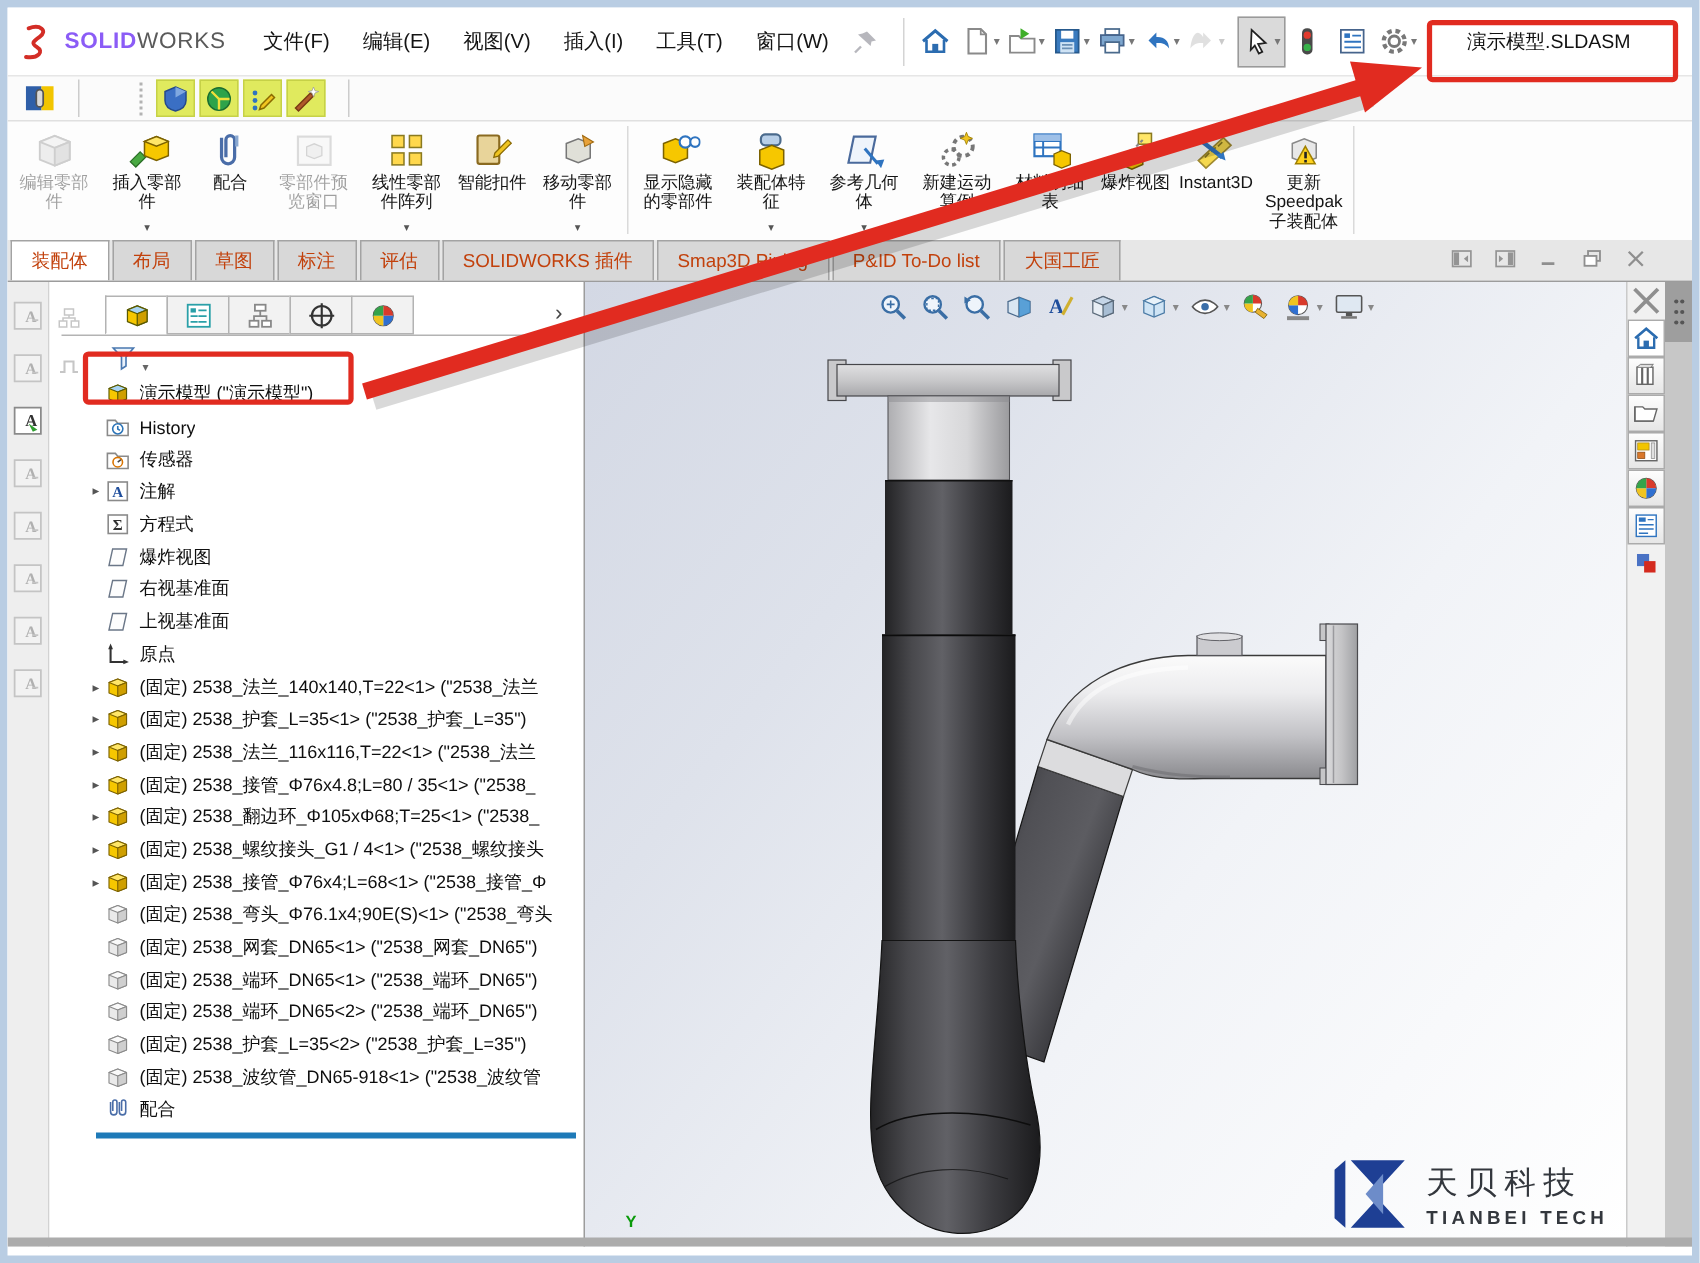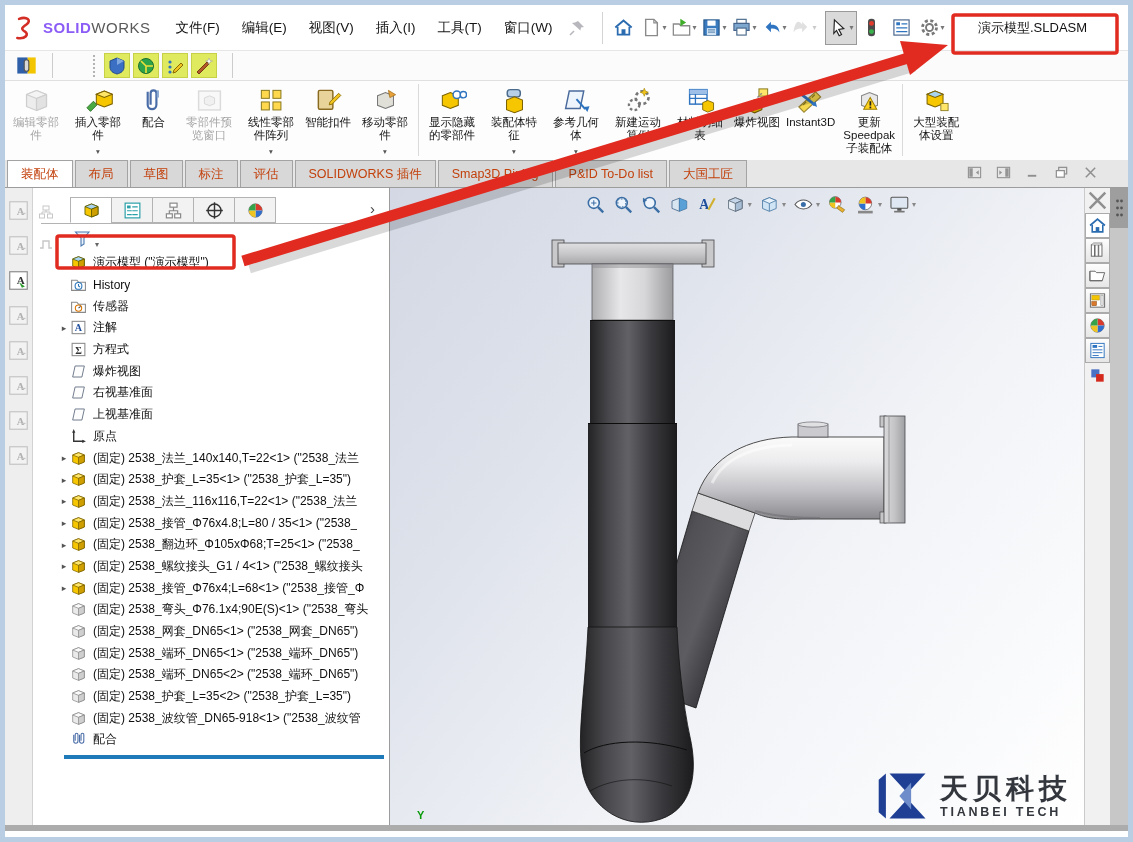--- a/index.html
+++ b/index.html
@@ -81,21 +81,21 @@
   
   .viewport{position:absolute;left:385px;top:0;width:694px;height:100%;background:linear-gradient(128deg,#d3d8e4 0%,#dee2eb 28%,#f1f3f7 60%,#ffffff 100%);overflow:hidden}
   .headsup{position:absolute;top:3px;left:50%;transform:translateX(-46%);display:flex;align-items:center;gap:3px}
   .hu{height:26px;display:flex;align-items:center;justify-content:center;padding:0 2px}
   .hu svg{width:21px;height:21px}
   .hu .car{font-size:8px;color:#888;margin-left:2px}
   .model{position:absolute;left:0;top:0;width:694px;height:644px}
   .axis-y{position:absolute;left:27px;bottom:10px;color:#0a9a0a;font-size:11px;font-weight:bold}
   .wm{position:absolute;right:12px;bottom:8px;display:flex;align-items:center;gap:10px}
   .wm .tkmark{width:54px;height:54px}
-  .wm-cn{font-size:28px;font-weight:700;color:#33373d;letter-spacing:5px;line-height:30px}
+  .wm-cn{font-size:21px;font-weight:400;color:#33373d;letter-spacing:5px;line-height:30px}
   .wm-en{font-size:12.5px;font-weight:600;color:#33373d;letter-spacing:2.8px;margin-top:1px}
 
   
   .taskpane{position:absolute;right:18px;top:0;width:26px;height:100%;background:#f1f1f1;border-left:1px solid #cacaca}
   .tpx{width:18px;height:18px;margin:8px auto 16px}
   .tptab{width:25px;height:25px;border:1px solid #ababab;background:linear-gradient(#fdfdfd,#e6e6e6);display:flex;align-items:center;justify-content:center;margin-left:0px;margin-bottom:0}
   .tptab svg{width:19px;height:19px}
   .tptab.first{background:#fff}
   .tptab.plain{border-color:transparent;background:none}
   .splitter{position:absolute;right:0;top:0;width:18px;height:100%;background:#c7c7c7}
@@ -414,30 +414,20 @@
           <svg viewBox="0 0 20 20">
             <path d="M4.5 6.7 10 4.5l5.5 2.2v6.6L10 15.5l-5.5-2.2z" fill="#e8e8e8" stroke="#888" stroke-width=".7"></path>
             <path d="M6 16l4.5-8 4.5 8z" fill="#ffd21e" stroke="#a08000" stroke-width=".7"></path>
             <rect x="10" y="10.5" width="1.2" height="3" fill="#222"></rect>
             <rect x="10" y="14.2" width="1.2" height="1.2" fill="#222"></rect>
           </svg>
         </span>
         <span class="rlb">更新Speedpak子装配体</span>
       </div>
       <span class="rsep"></span>
-      <div class="rbtn">
-        <span class="ric">
-          <svg viewBox="0 0 20 20">
-            <path d="M3.5 5.7 9 3.5l5.5 2.2v6.6L9 14.5l-5.5-2.2z" fill="#f6c700" stroke="#7c6200" stroke-width=".7"></path>
-            <path d="M3.5 5.7 9 3.5l5.5 2.2L9 7.9z" fill="#a8d4f2" stroke="#7c6200" stroke-width=".7"></path>
-            <rect x="13" y="12" width="5" height="5" fill="#ffe668" stroke="#8a7a20" stroke-width=".6"></rect>
-          </svg>
-        </span>
-        <span class="rlb">大型装配体设置</span>
-      </div>
     </div>
 
   <div class="tabrow">
     <div id="tabs" style="display:flex">
         <span class="tab active">装配体</span>
         <span class="tab">布局</span>
         <span class="tab">草图</span>
         <span class="tab">标注</span>
         <span class="tab">评估</span>
         <span class="tab">SOLIDWORKS 插件</span>

